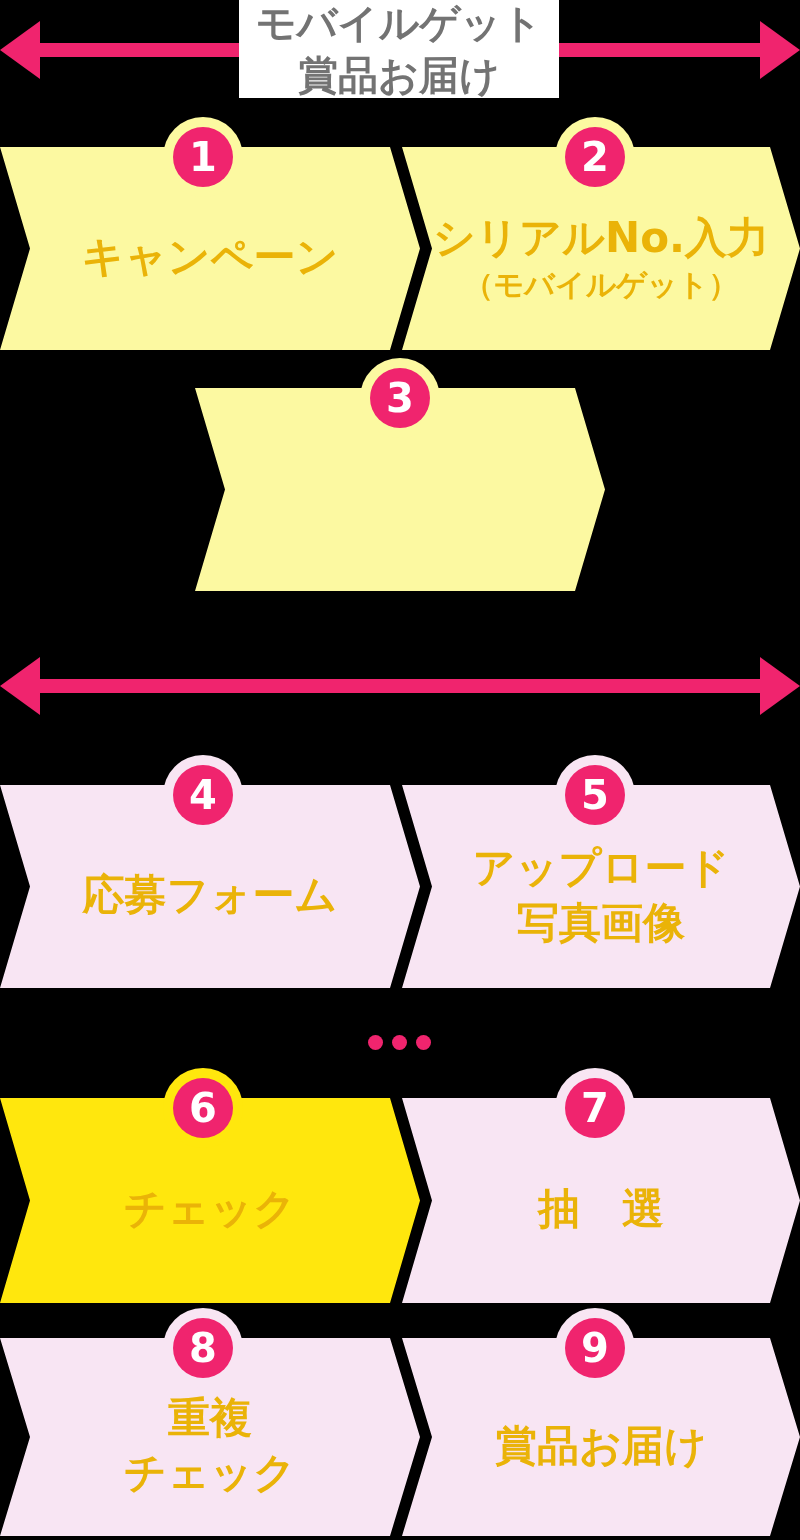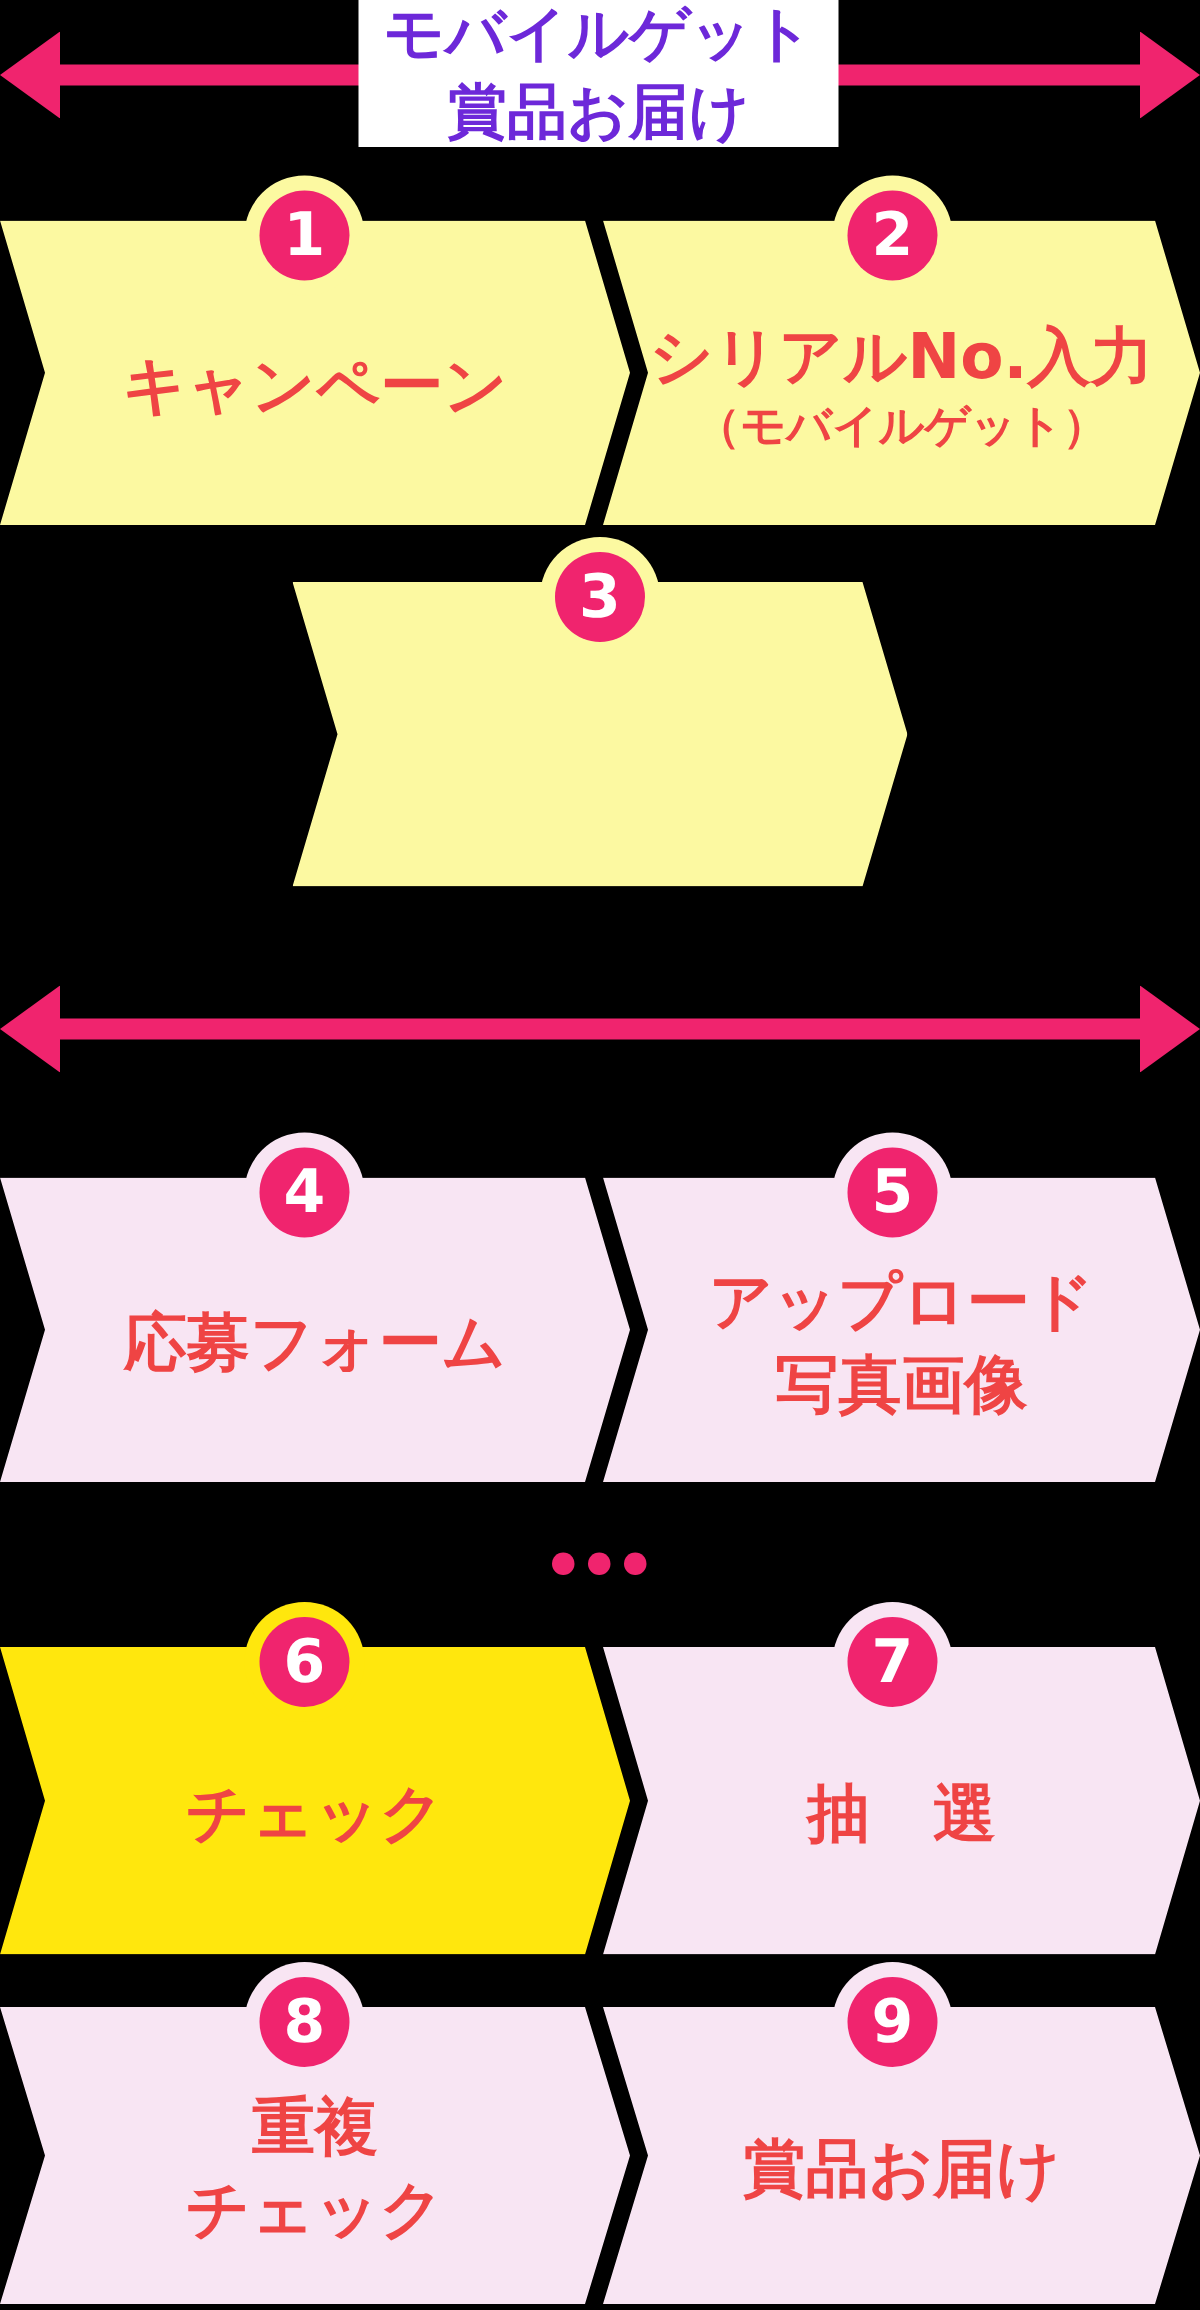--- a/index.html
+++ b/index.html
@@ -10,41 +10,41 @@
   
   .arrow{position:absolute;left:0;width:800px;height:58px;}
   .arrow .shaft{position:absolute;left:30px;right:30px;top:22px;height:14px;background:#f0246e;}
   .arrow .head{position:absolute;top:0;width:40px;height:58px;background:#f0246e;}
   .arrow .head.left{left:0;clip-path:polygon(100% 0,0 50%,100% 100%);}
   .arrow .head.right{right:0;clip-path:polygon(0 0,100% 50%,0 100%);}
   
   .hbox{
     position:absolute;background:#ffffff;display:flex;flex-direction:column;
     align-items:center;justify-content:center;text-align:center;
-    color:#6d28d9;font-weight:bold;font-size:40px;line-height:1.3;z-index:5;
+    color:#737373;font-weight:bold;font-size:40px;line-height:1.3;z-index:5;
   }
   
   .step{position:absolute;}
   .step .shape{
     position:absolute;inset:0;background:var(--c);
     clip-path:polygon(0 0, calc(100% - 30px) 0, 100% 50%, calc(100% - 30px) 100%, 0 100%, 30px 50%);
   }
   .step .halo{
     position:absolute;top:-30px;width:80px;height:80px;border-radius:50%;
     background:var(--c);z-index:2;
   }
   .step .badge{
     position:absolute;top:-20px;width:60px;height:60px;border-radius:50%;
     background:#f0246e;color:#ffffff;font-weight:bold;font-size:40px;
     display:flex;align-items:center;justify-content:center;z-index:3;
   }
   .step .label{
     position:absolute;inset:0;display:flex;flex-direction:column;
     align-items:center;justify-content:center;text-align:center;
-    color:#ef4444;font-weight:bold;font-size:42px;line-height:1.3;z-index:4;
+    color:#eab308;font-weight:bold;font-size:42px;line-height:1.3;z-index:4;
     padding-top:18px;box-sizing:border-box;
   }
   .step .label .line:empty{display:none;}
   .step .label .sub{font-size:30px;}
   .cream{--c:#fcf9a1;}
   .lpink{--c:#f8e5f3;}
   .byellow{--c:#ffe70d;}
   
   .dots{position:absolute;display:flex;gap:9px;z-index:4;}
   .dots .dot{width:15px;height:15px;border-radius:50%;background:#f0246e;}

